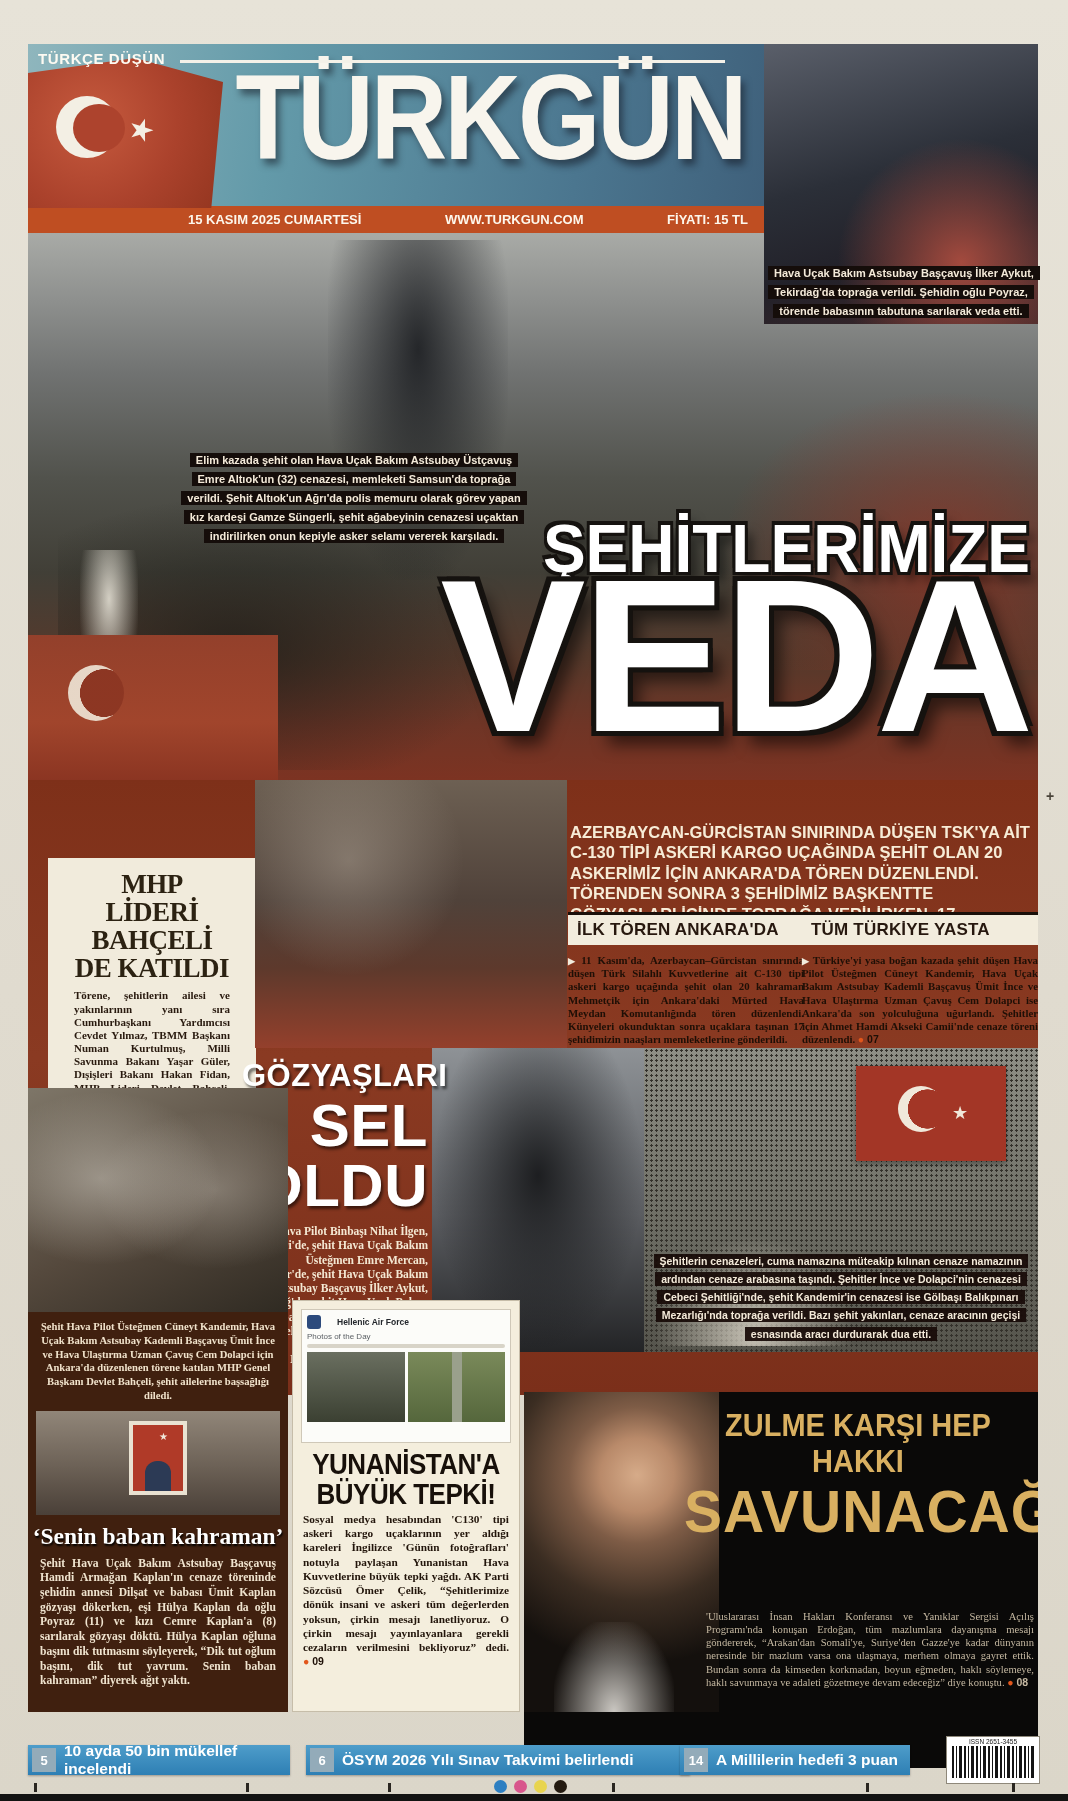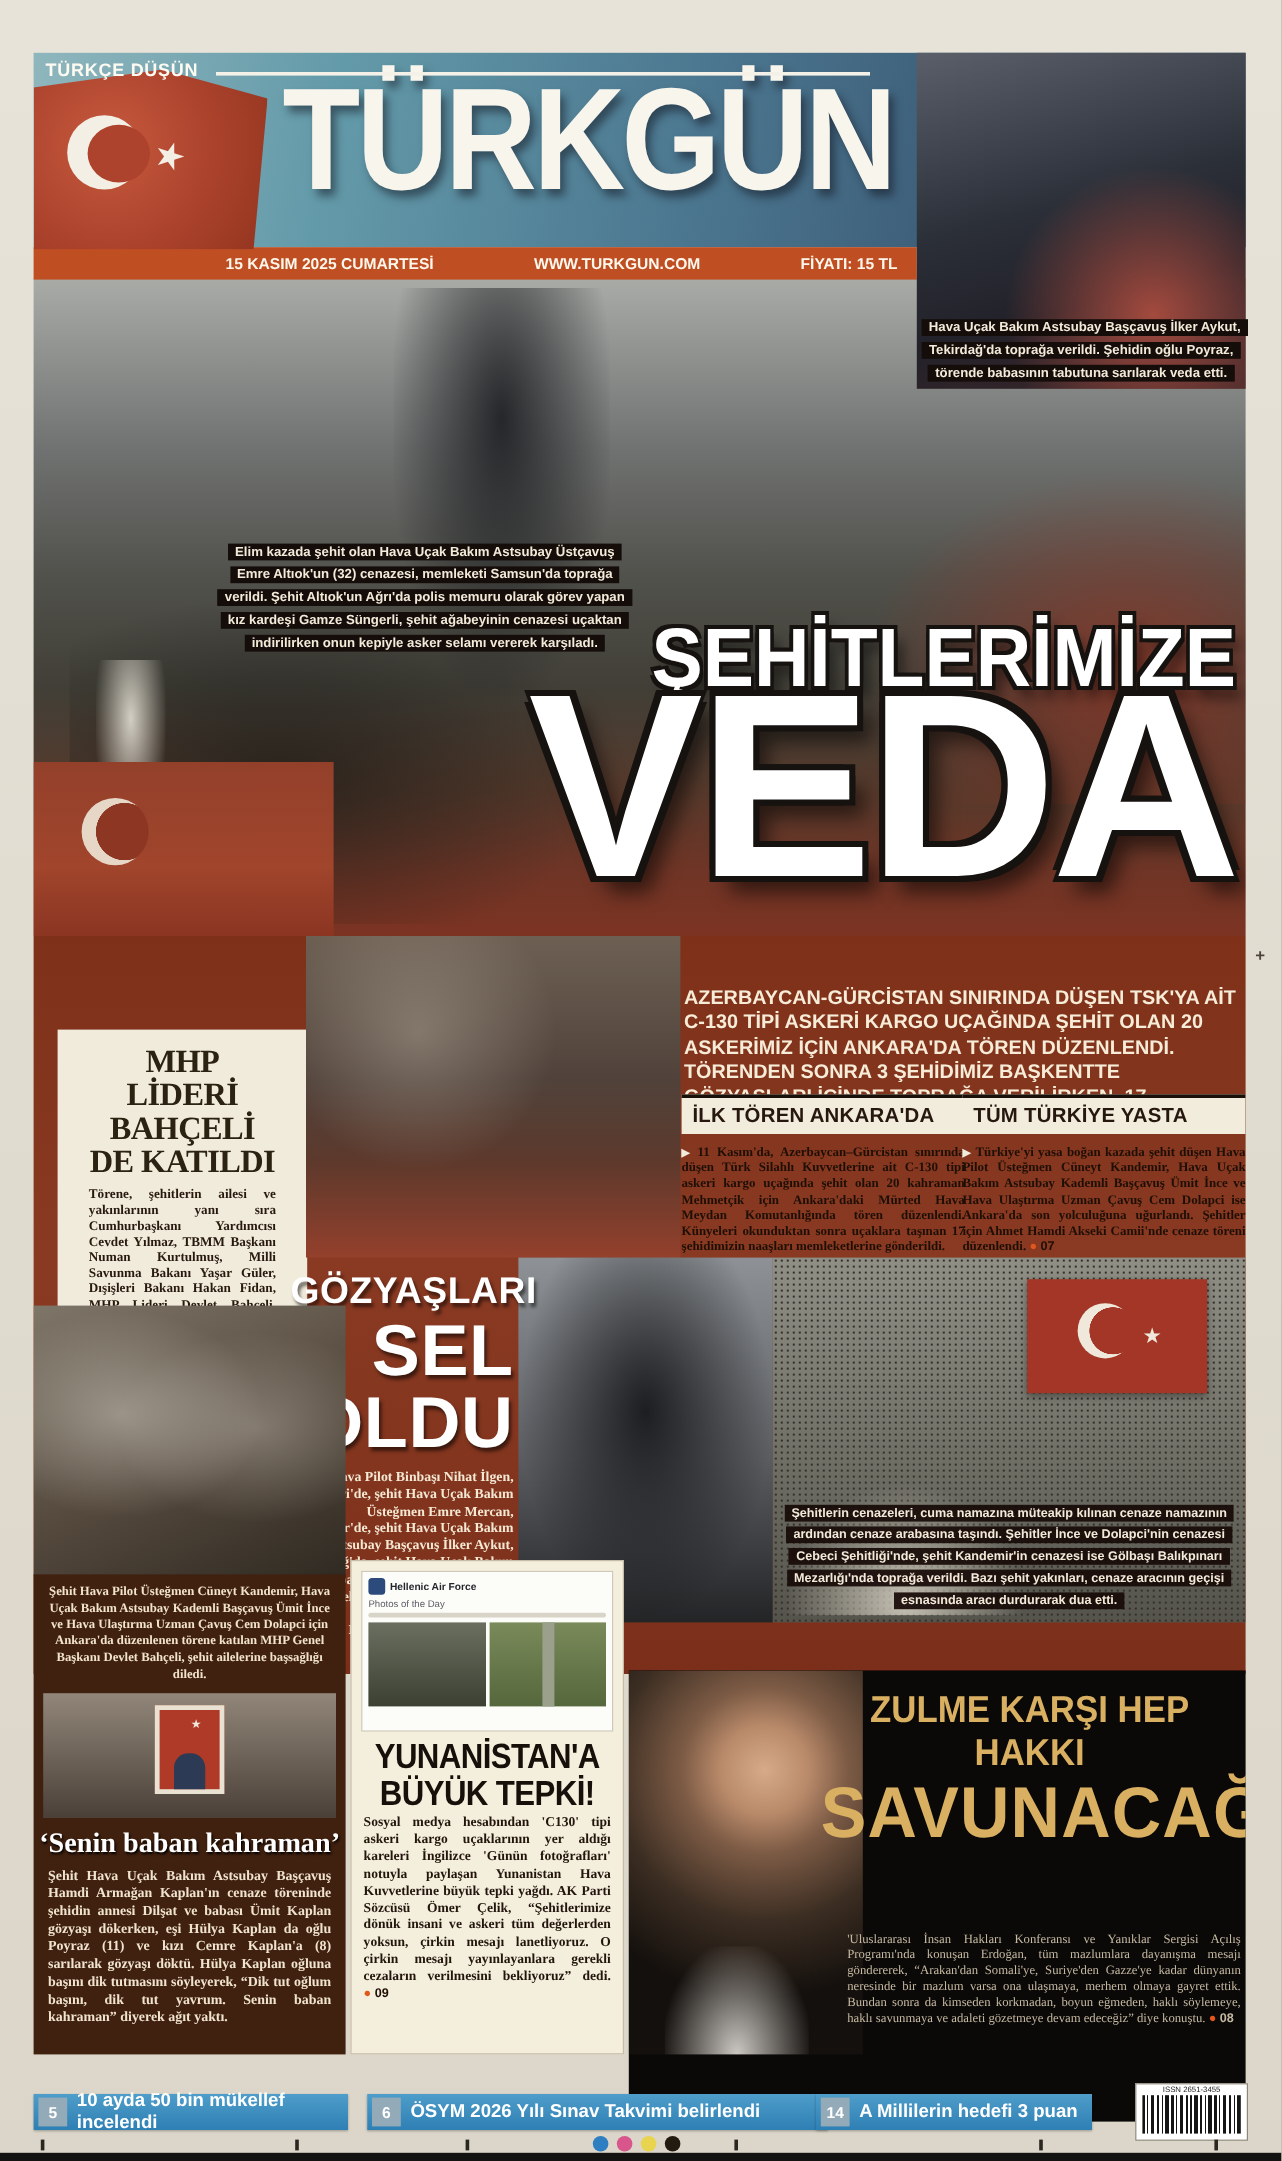--- a/index.html
+++ b/index.html
@@ -121,21 +121,21 @@
   .portrait-fig{position:absolute;left:12px;bottom:0;width:26px;height:30px;border-radius:12px 12px 0 0;background:#2c3a55;}
   .portrait-star{position:absolute;left:26px;top:6px;color:#f0e8da;font-size:10px;}
   .kahraman-h{margin-top:8px;text-align:center;color:#ffffff;font-family:"Liberation Serif",serif;font-weight:bold;
         font-size:23.5px;text-shadow:1px 2px 2px #000;}
   .kahraman-b{padding:7px 12px;font-family:"Liberation Serif",serif;font-weight:bold;font-size:11.6px;line-height:1.27;
         color:#f0e4cf;text-align:justify;}
 
   .white-panel{left:292px;top:1300px;width:228px;height:412px;background:#f4eedd;border:1px solid #c6bda9;
         box-sizing:border-box;overflow:hidden;}
   .tweet-box{margin:8px 8px 6px;height:134px;background:#fcfcf9;border:1px solid #cfc8b8;padding:5px;box-sizing:border-box;}
-  .tweet-head{display:flex;gap:4px;align-items:center;}
+  .tweet-head{display:flex;gap:16px;align-items:center;}
   .tweet-avatar{width:14px;height:14px;border-radius:3px;background:#2c4a7c;flex:none;}
   .tweet-account{font-weight:bold;font-size:8.5px;color:#23272c;}
   .tweet-caption{margin-top:3px;font-size:8px;color:#5c6166;}
   .tweet-line{height:4px;background:#d8d4c8;margin-top:3px;border-radius:2px;}
   .tweet-photos{display:flex;gap:3px;margin-top:4px;}
   .tp{flex:1;height:70px;}
   .tp1{background:linear-gradient(180deg,#6a6f60 0%,#3b4032 100%);}
   .tp2{background:linear-gradient(180deg,#7a8a5a 0%,#55673c 100%);position:relative;}
   .tp2::after{content:"";position:absolute;left:46%;top:0;width:10%;height:100%;background:#9aa08c;}
   .greece-h{margin-top:6px;text-align:center;font-weight:bold;color:#17100a;font-size:26px;line-height:1.02;

